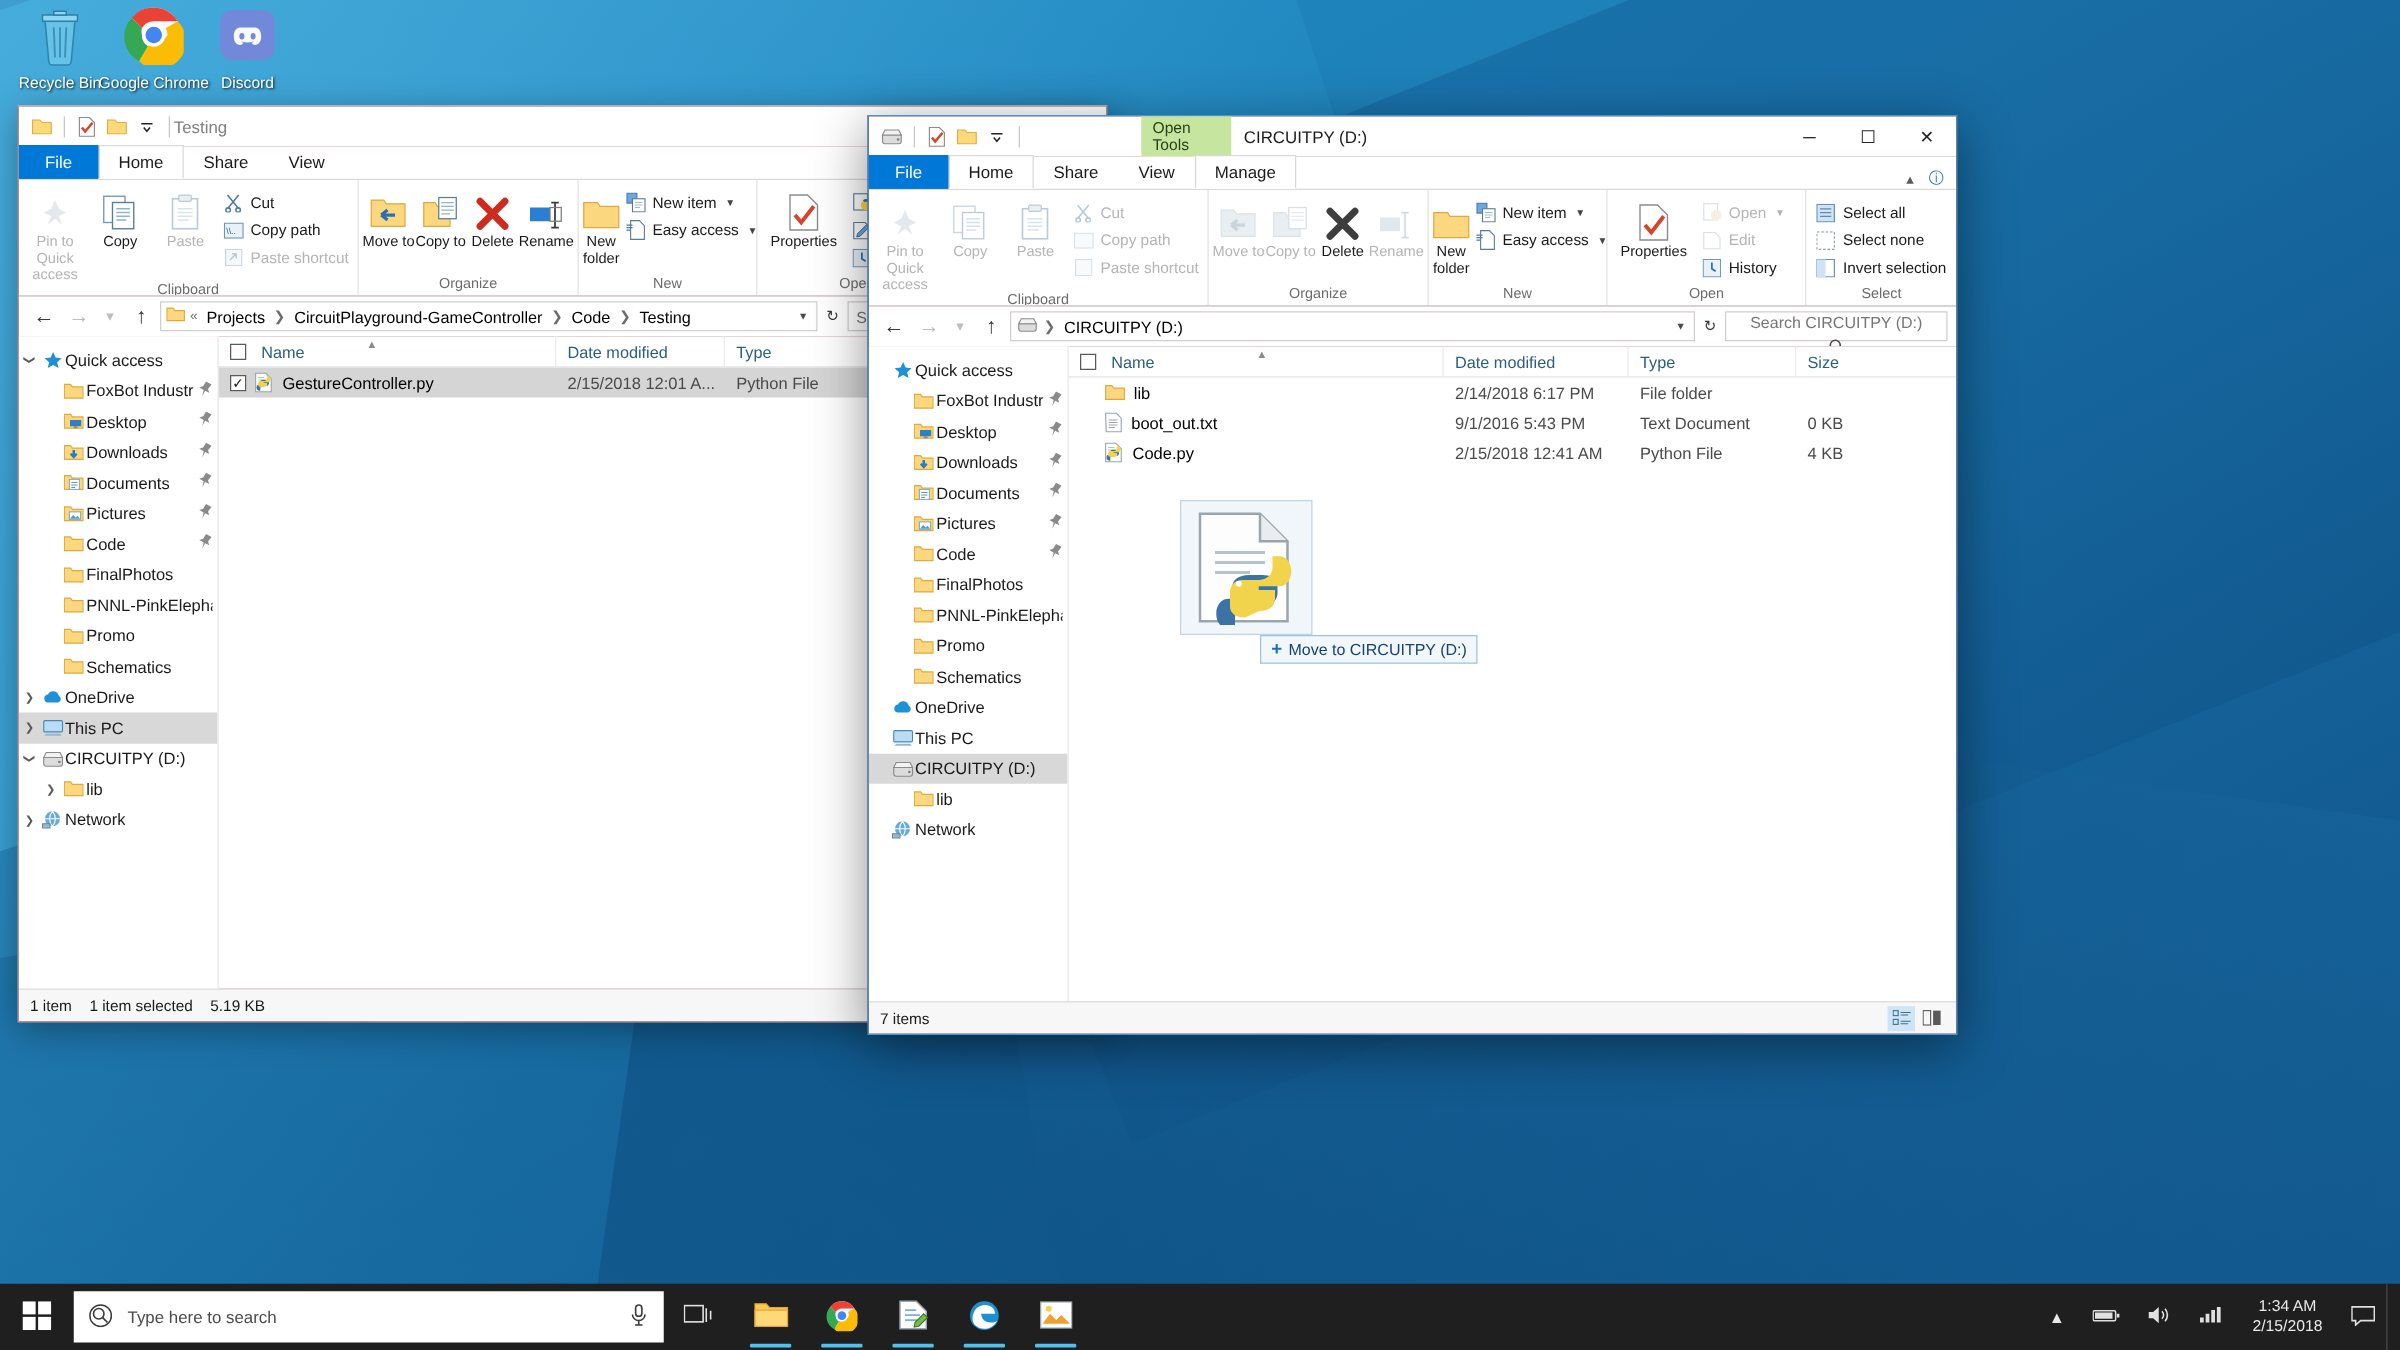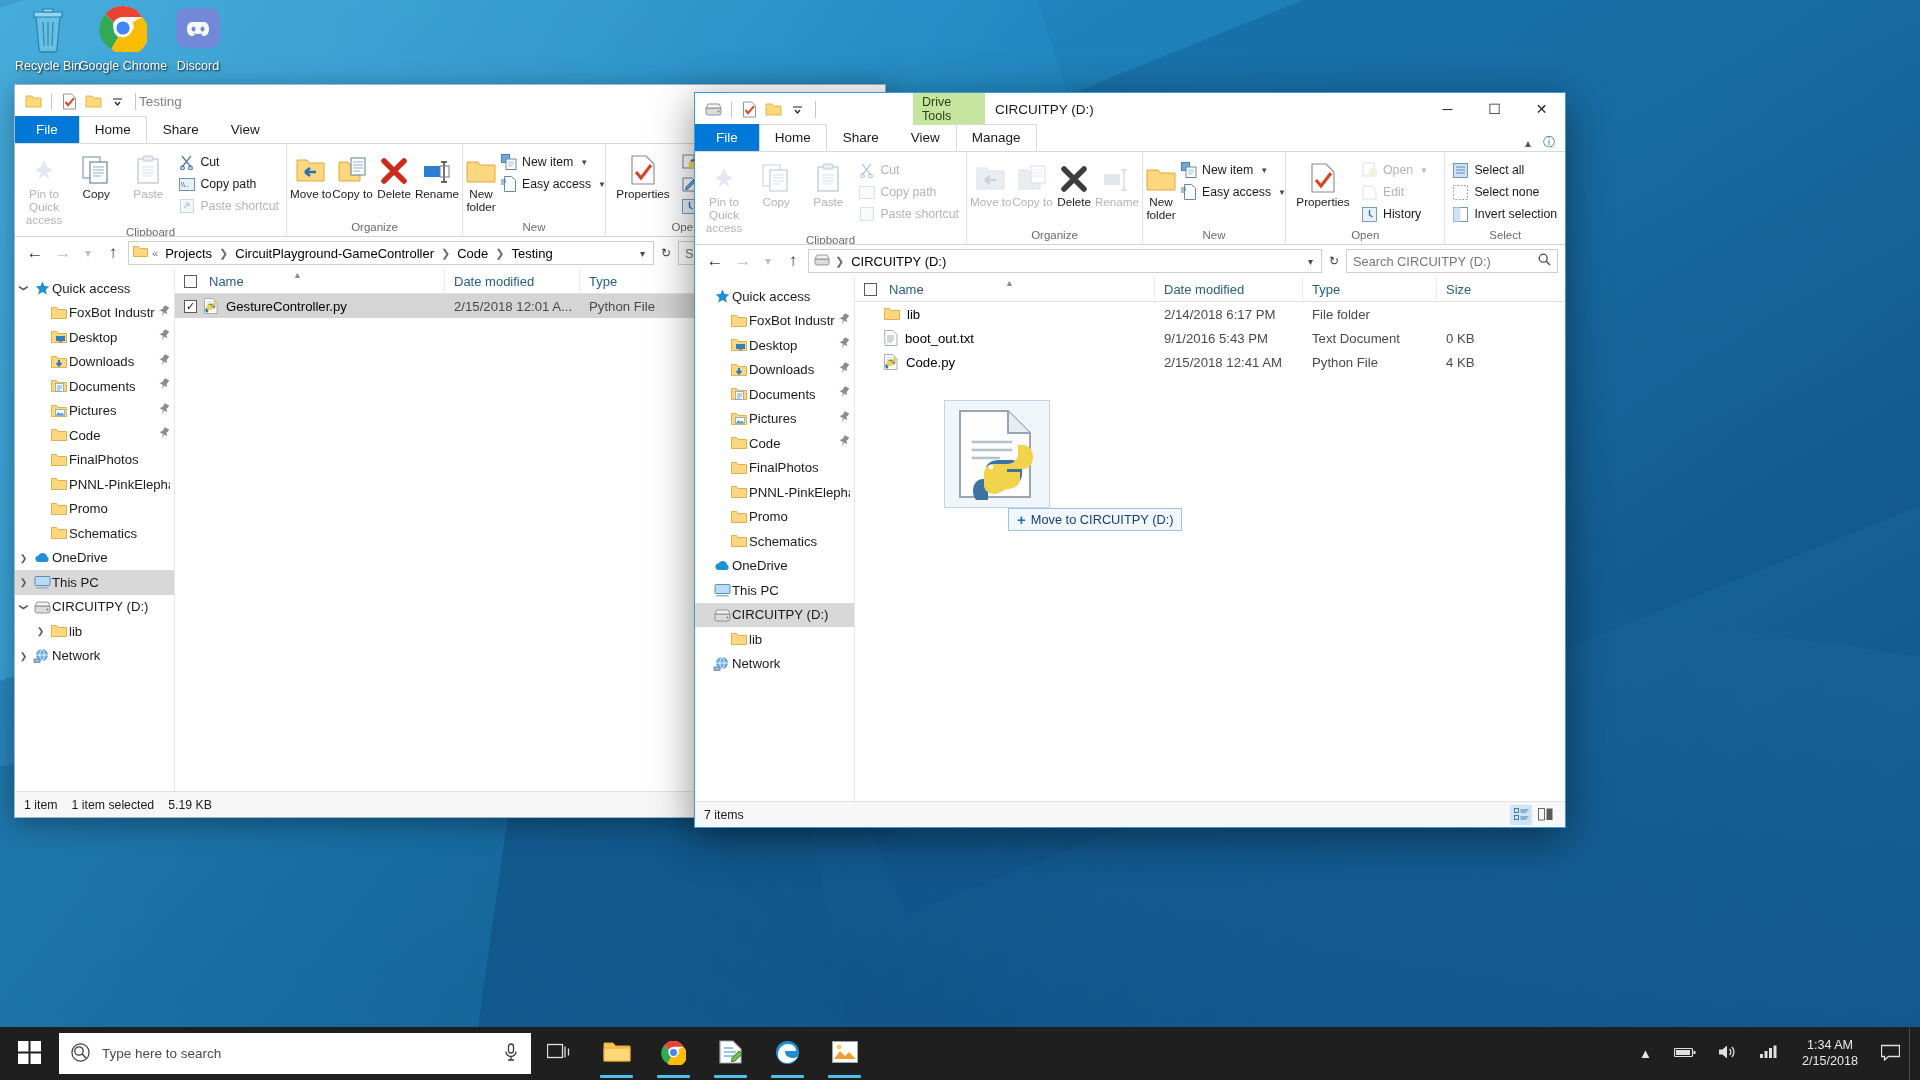--- a/index.html
+++ b/index.html
@@ -868,21 +868,21 @@
             <path d="M1 2h6l1.6 2H16v9H1z" fill="#fdd97a" stroke="#e0ae3f" stroke-width="0.9"></path>
           </svg>
       </span>
       <span class="qat-btn">
         <svg width="11" height="11" viewBox="0 0 11 11">
             <path d="M1 3h9M3 6l2.5 3L8 6" stroke="#222" stroke-width="1.2" fill="none"></path>
           </svg>
       </span>
       <span class="sep"></span>
     </div>
-    <div class="ctx-tab-top" style="left:218px; width:72px;">Drive Tools</div>
+    <div class="ctx-tab-top" style="left:218px; width:72px;">Open Tools</div>
     <div class="win-title" style="left:300px;">CIRCUITPY (D:)</div>
     <div class="wincontrols">
       <div>─</div>
       <div>☐</div>
       <div class="close">✕</div>
     </div>
   </div>
 
   <div class="tabsrow">
     <div class="tab file">File</div>
@@ -1128,21 +1128,21 @@
         <svg width="18" height="13" viewBox="0 0 18 13">
             <path d="M2 6h14v4a2 2 0 0 1-2 2H4a2 2 0 0 1-2-2z" fill="#dcdcdc" stroke="#8a8a8a" stroke-width="0.9"></path>
             <path d="M4 2h10l2 4H2z" fill="#f2f2f2" stroke="#8a8a8a" stroke-width="0.9"></path>
           </svg>
       </span>
       <span class="crumbsep">❯</span>
       <span class="crumb">CIRCUITPY (D:)</span>
       <span class="caret">▾</span>
     </div>
     <span class="navbtn small">↻</span>
-    <div class="searchbox" style="width:212px;">
+    <div class="searchbox" style="width:178px;flex-direction:column;">
       <span style="flex:1;">Search CIRCUITPY (D:)</span>
       <span>
         <svg width="13" height="13" viewBox="0 0 13 13">
             <circle cx="5.2" cy="5.2" r="4" fill="none" stroke="#4a4a4a" stroke-width="1.3"></circle>
             <path d="M8.3 8.3L12 12" stroke="#4a4a4a" stroke-width="1.4"></path>
           </svg>
       </span>
     </div>
   </div>
 

